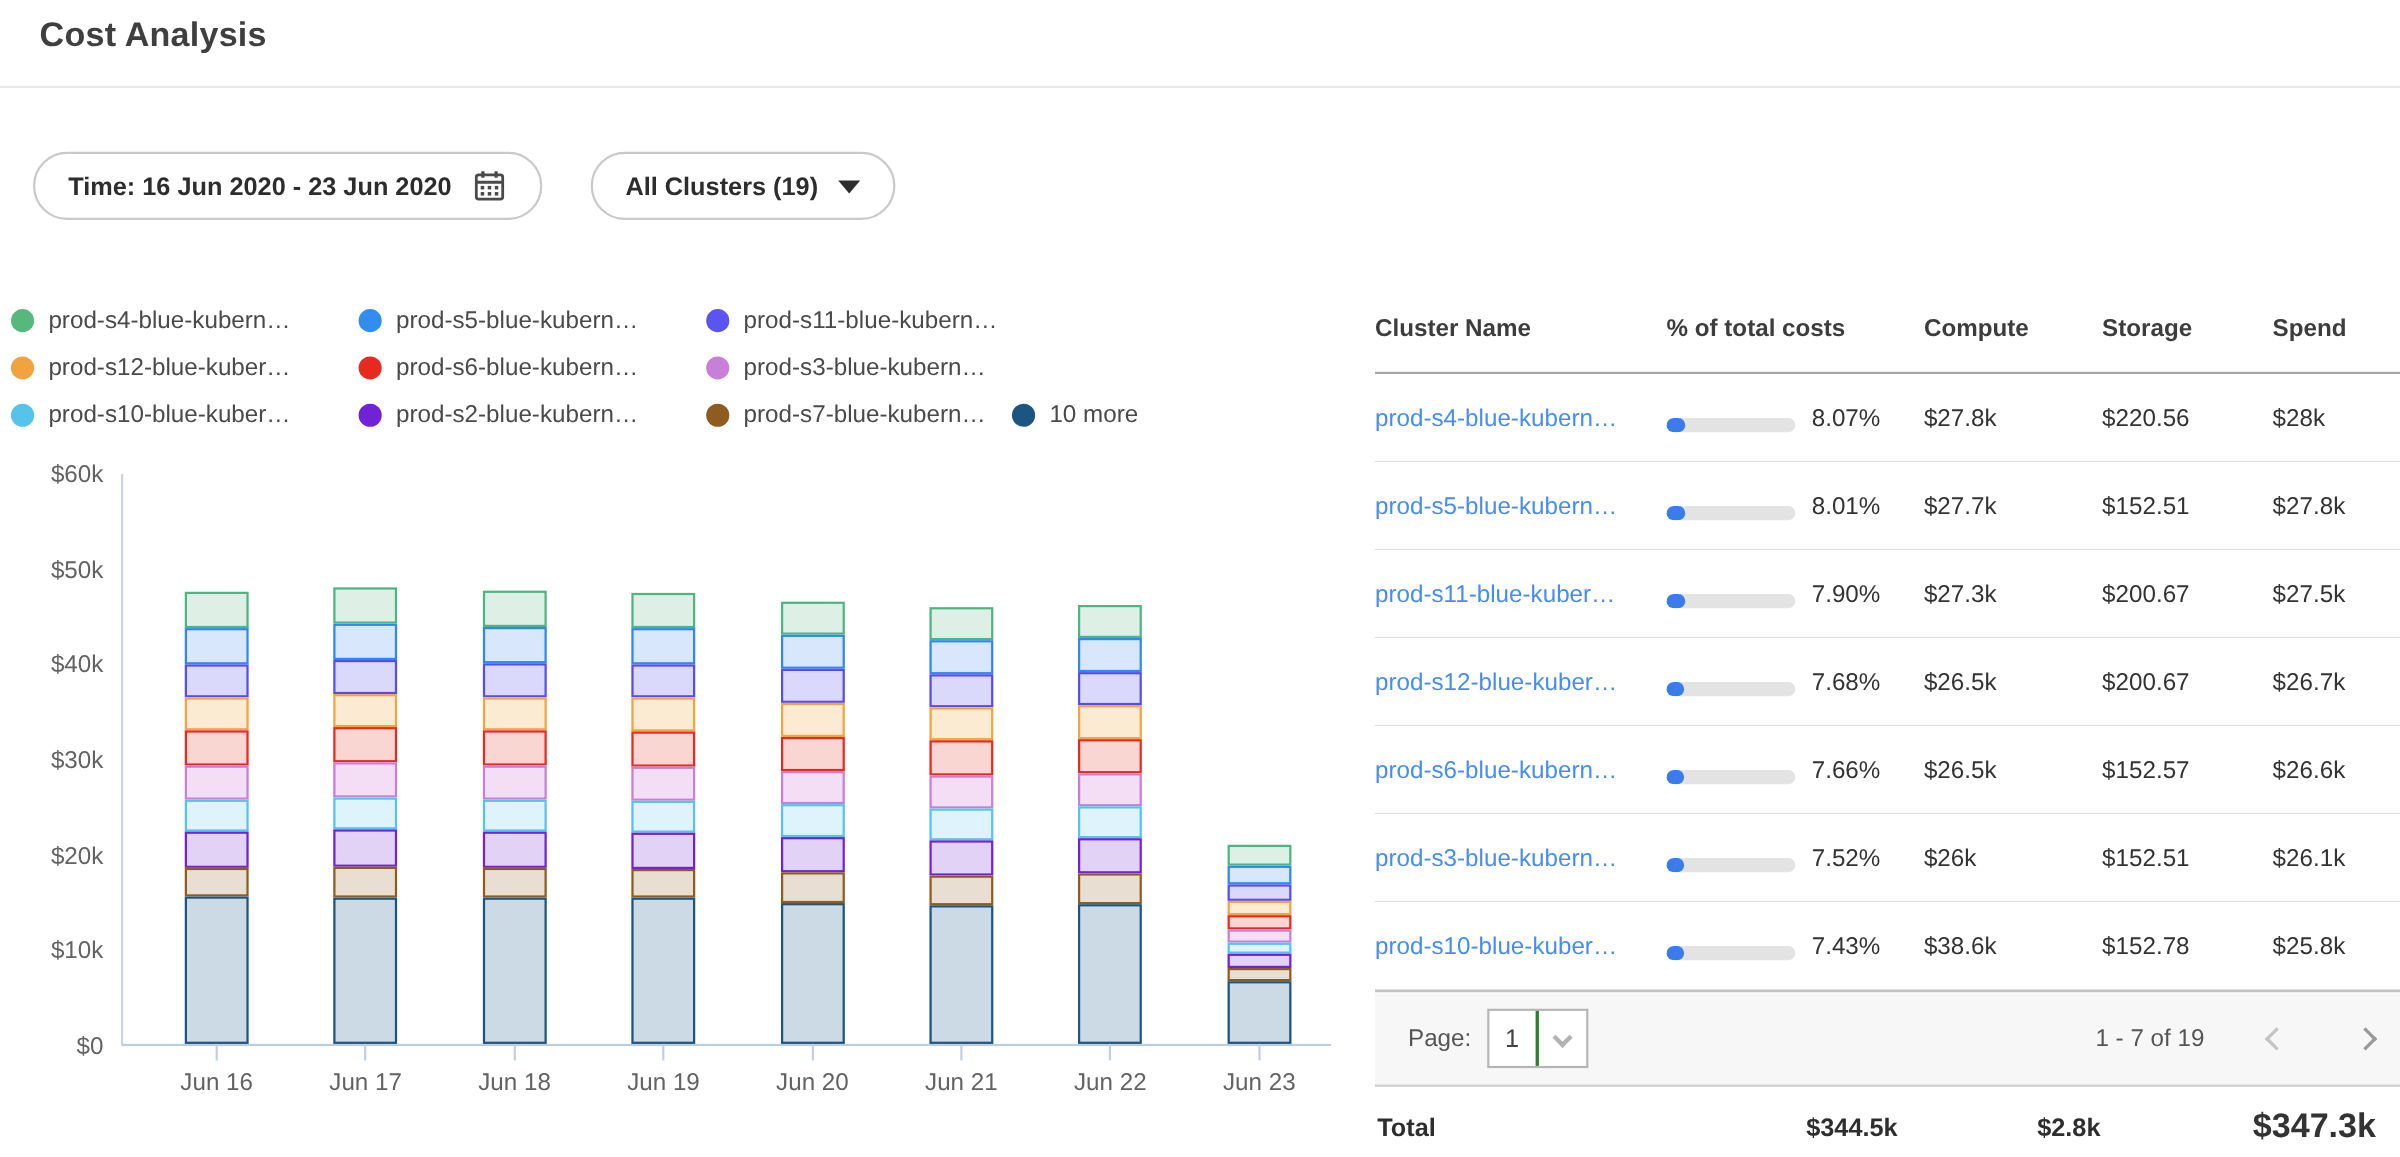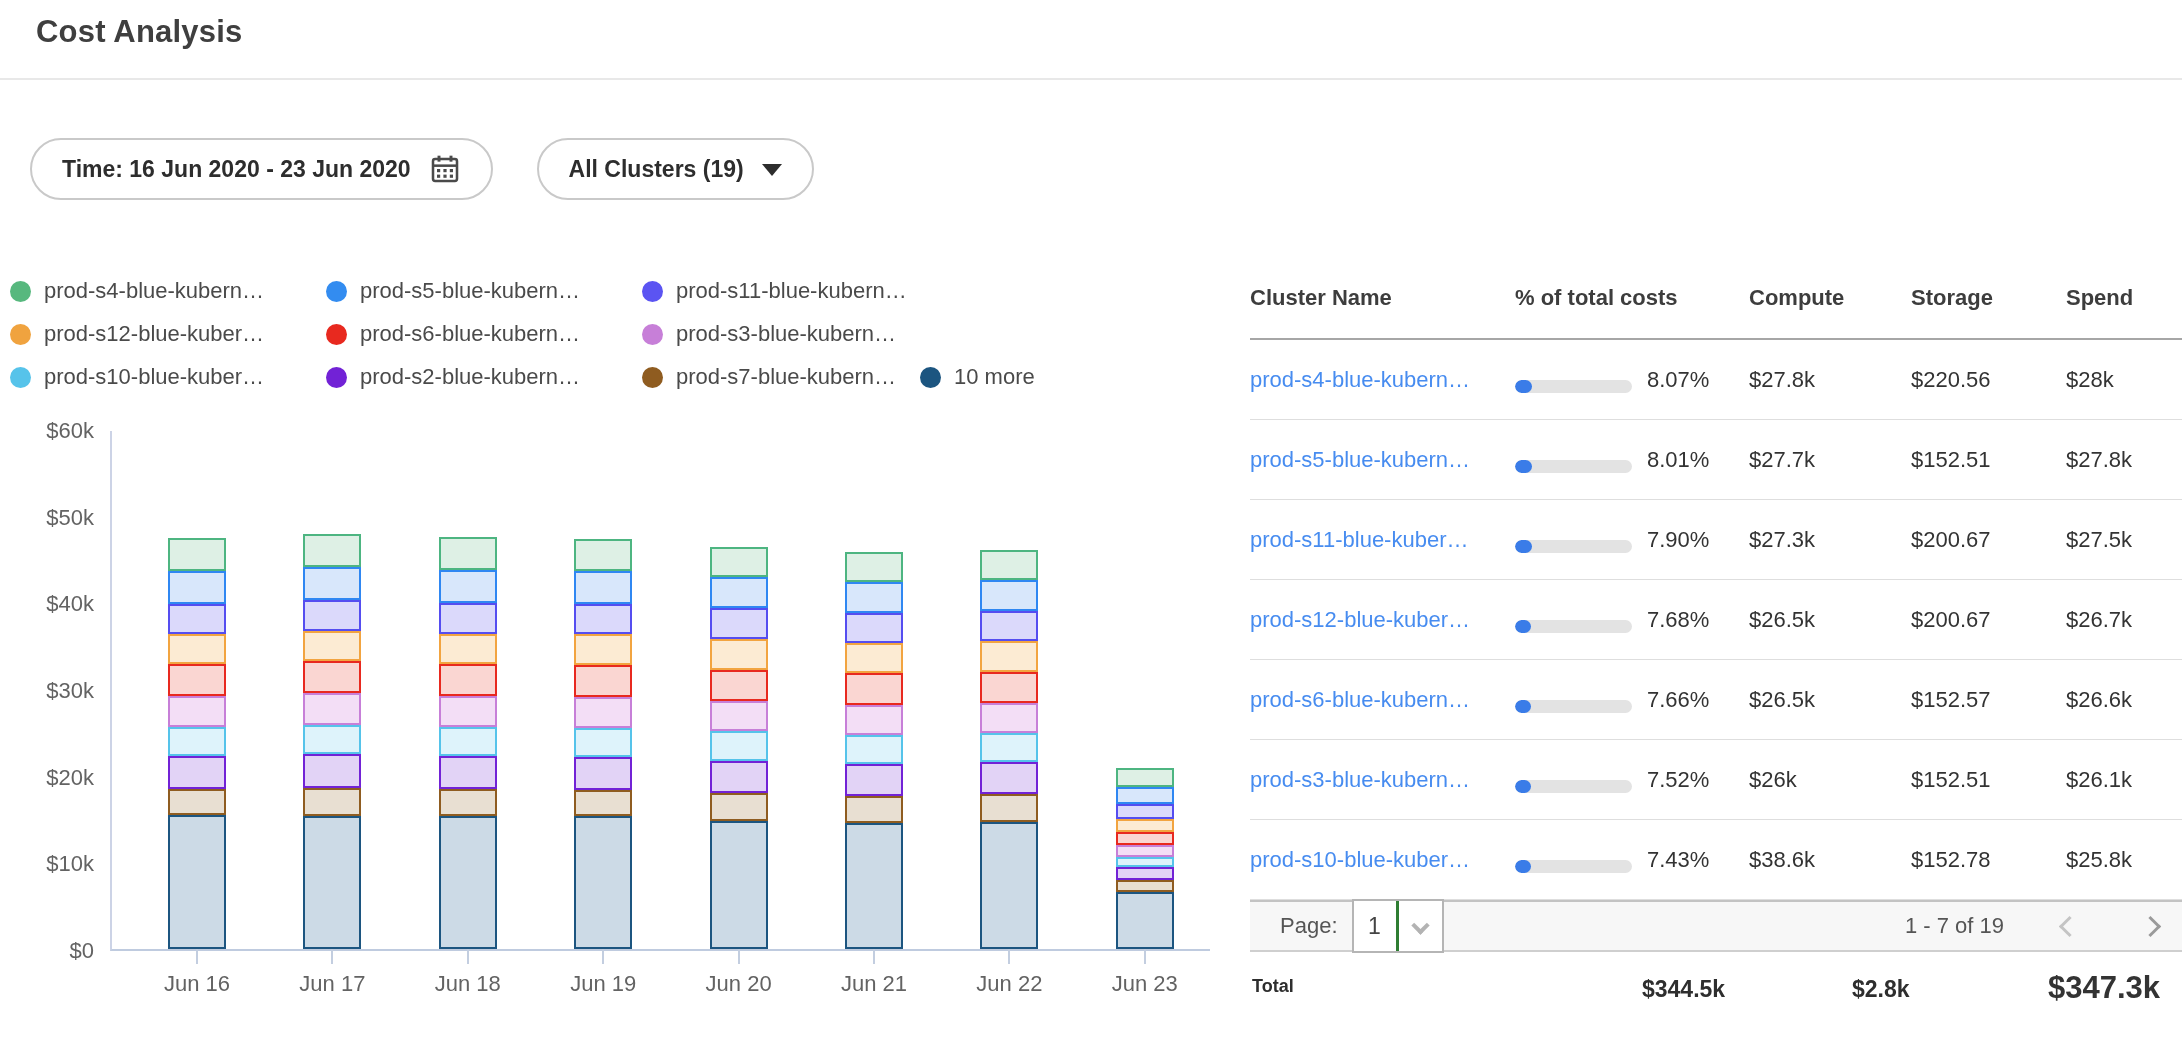--- a/index.html
+++ b/index.html
@@ -49,37 +49,37 @@
   .t-header .th { font-size:22px; font-weight:600; color:#3d3d3d; }
   .t-row { height:80px; border-bottom:1px solid #dedede; }
   .cluster-link { font-size:22px; color:#478cf0; cursor:pointer; white-space:nowrap; overflow:hidden; }
   .pct-cell { display:flex; align-items:flex-end; }
   .pct-track { width:117px; height:13px; background:#e3e3e3; border-radius:7px; overflow:hidden; }
   .pct-fill { height:13px; background:#3a7ce8; border-radius:7px; }
   .pct-text { font-size:22px; color:#333; margin-left:15px; }
   .cell { font-size:22px; color:#333; }
 
   
-  .pagination { height:52px; background:#f7f7f7; border-top:2px solid #c3c3c3; border-bottom:2px solid #cfcfcf;
+  .pagination { height:88px; background:#f7f7f7; border-top:2px solid #c3c3c3; border-bottom:2px solid #cfcfcf;
     display:flex; align-items:center; padding:0 24px 0 30px; }
   .page-label { font-size:22px; color:#555; }
   .page-select { display:flex; align-items:center; width:92px; height:54px; background:#fff;
     border:2px solid #b5b5b5; margin-left:14px; cursor:pointer; }
   .page-value { width:42px; text-align:center; font-size:23px; color:#444; }
   .select-divider { width:3px; height:100%; background:#2e7d32; flex:none; }
   .chev { width:15px; height:15px; border-right:3px solid #9a9a9a; border-bottom:3px solid #9a9a9a; flex:none; cursor:pointer; }
   .chev.down { transform:rotate(45deg); width:13px; height:13px; border-color:#b3b3b3; border-width:4px; margin:auto; margin-top:-2px; }
   .chev.left { transform:rotate(135deg); border-color:#c4c4c4; }
   .chev.right { transform:rotate(-45deg); }
   .range-label { font-size:22px; color:#555; margin-left:auto; margin-right:58px; }
   .pag-gap { width:66px; }
 
   
   .total-row { position:relative; height:74px; }
-  .total-label { position:absolute; left:2px; top:24px; font-size:18px; font-weight:700; color:#2e2e2e; }
+  .total-label { position:absolute; left:2px; top:24px; font-size:23px; font-weight:700; color:#2e2e2e; }
   .total-compute { position:absolute; left:392px; top:24px; font-size:23px; font-weight:700; color:#2e2e2e; }
   .total-storage { position:absolute; left:602px; top:24px; font-size:23px; font-weight:700; color:#2e2e2e; }
   .total-spend { position:absolute; right:22px; top:18px; font-size:31px; font-weight:700; color:#333; }
 </style>
 </head>
 <body>
 
 <div class="header">
   <div class="page-title">Cost Analysis</div>
 </div>

